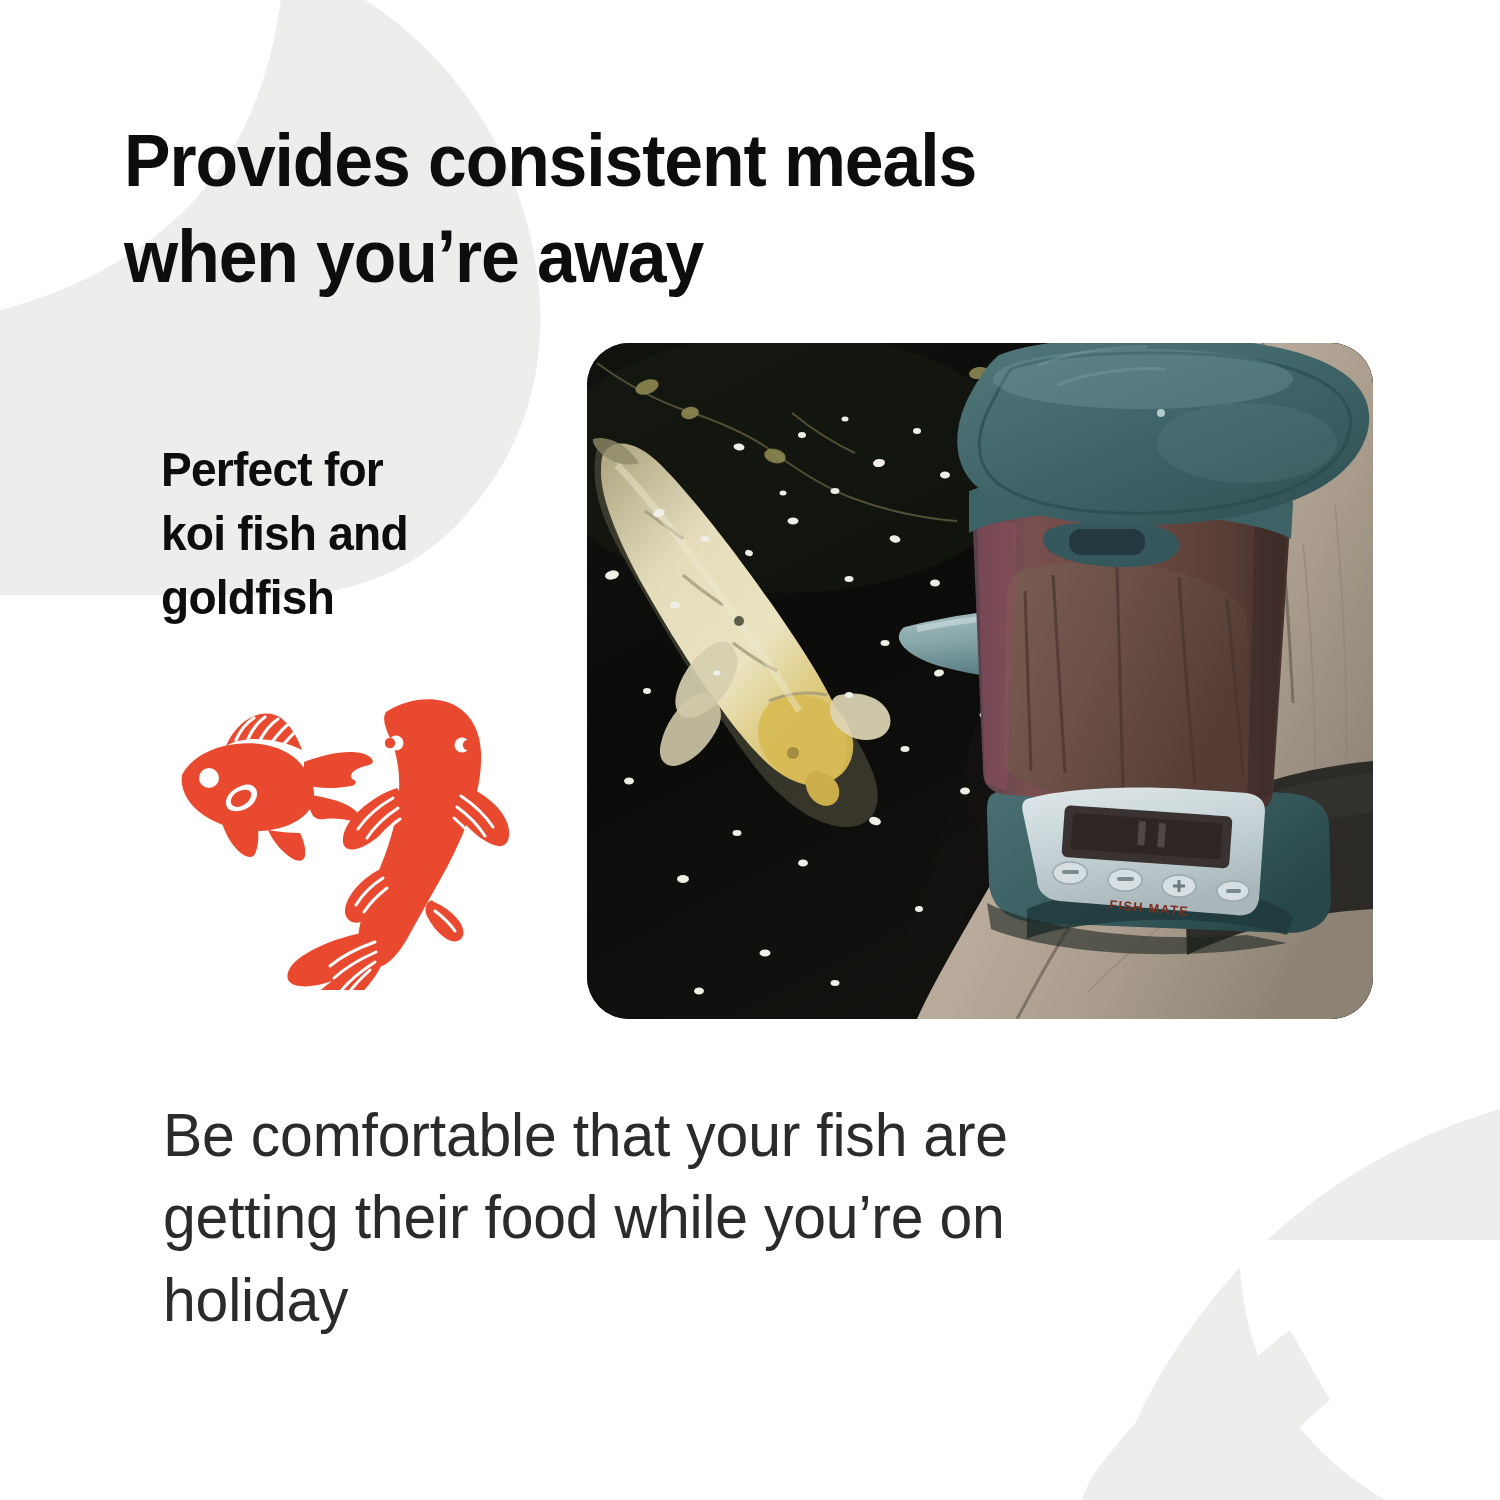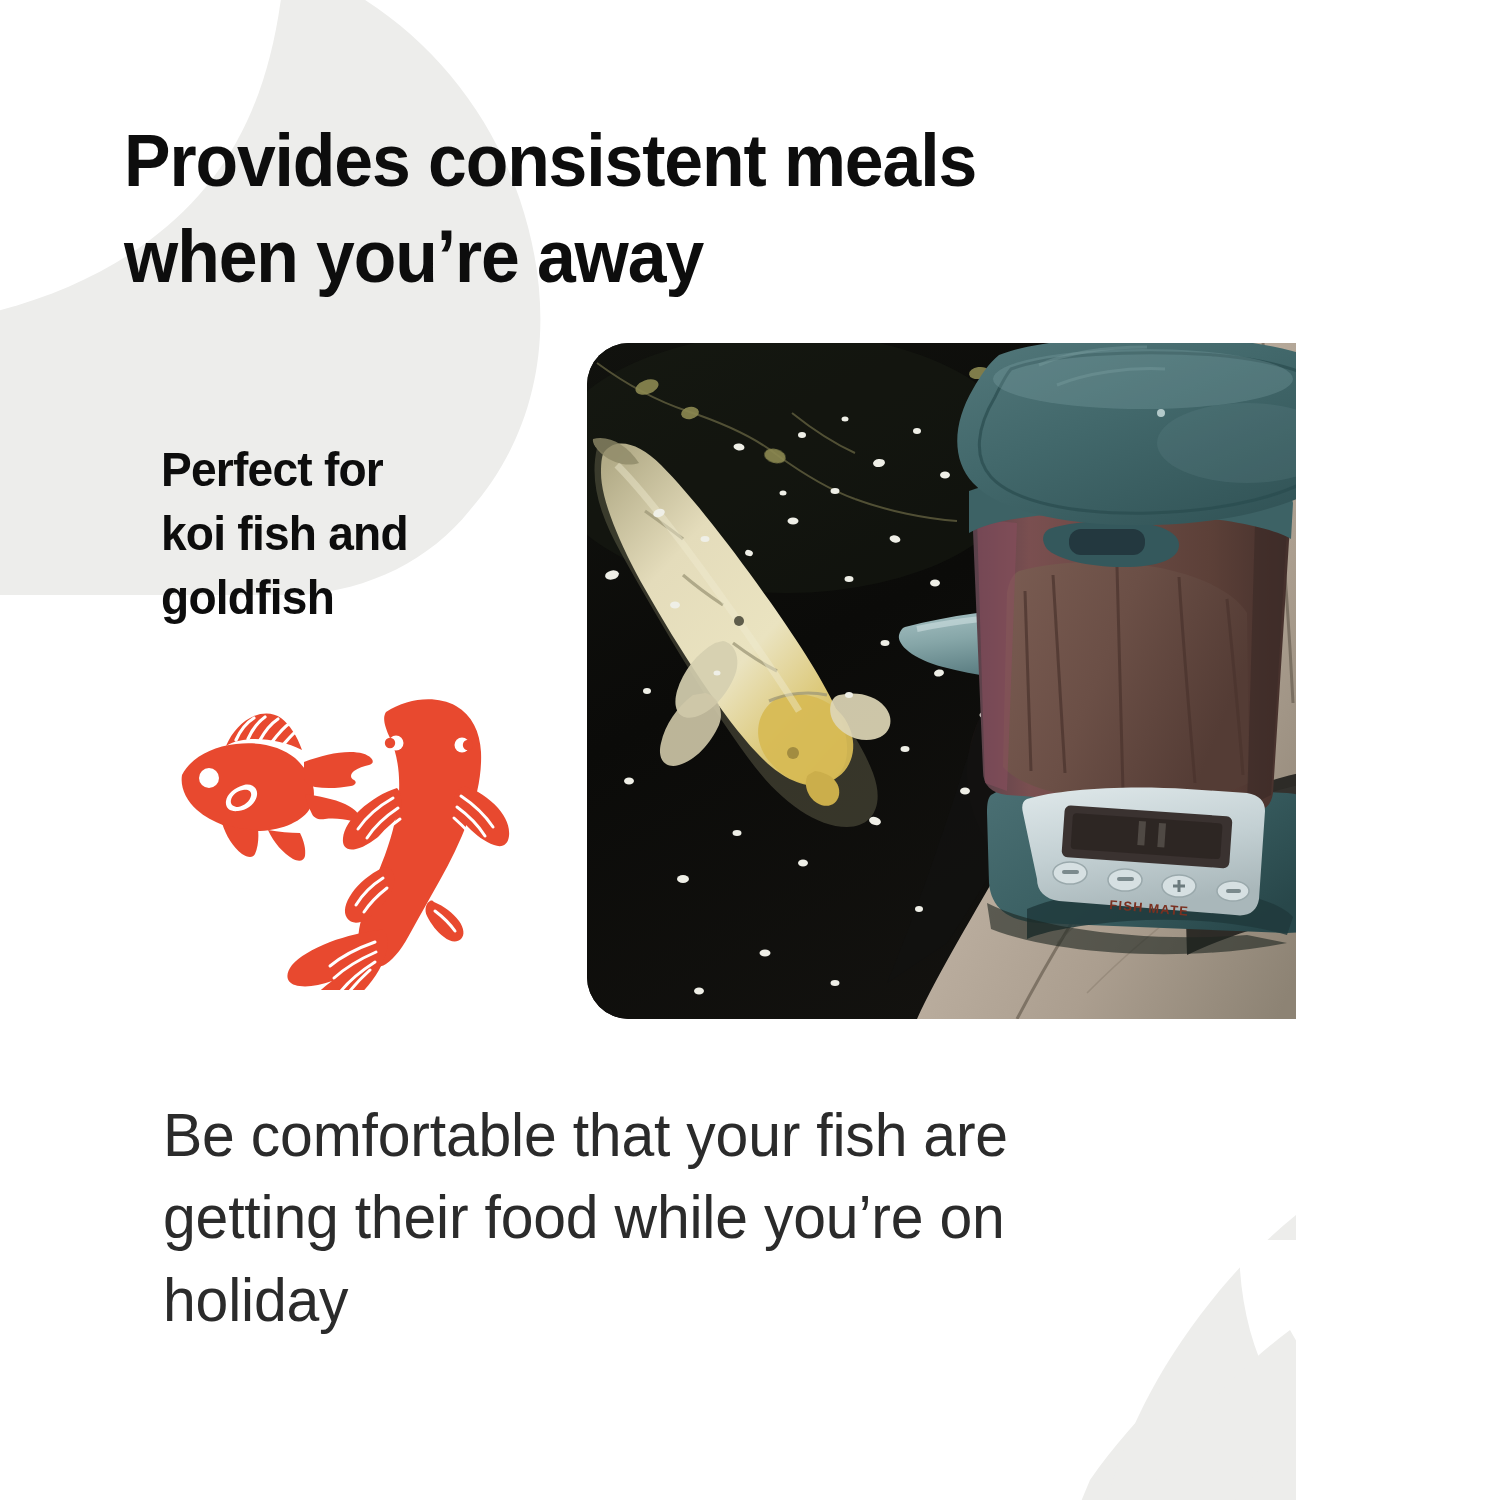--- a/index.html
+++ b/index.html
@@ -5,21 +5,21 @@
   html, body {
     margin: 0;
     padding: 0;
     background: #ffffff;
   }
   body {
     font-family: "Liberation Sans", sans-serif;
   }
   .canvas {
     position: relative;
-    width: 1296px;
+    width: 1500px;
     height: 1500px;
     background: #ffffff;
     overflow: hidden;
     text-decoration: underline;
   }
 
   
   .deco-layer {
     position: absolute;
     inset: 0;

